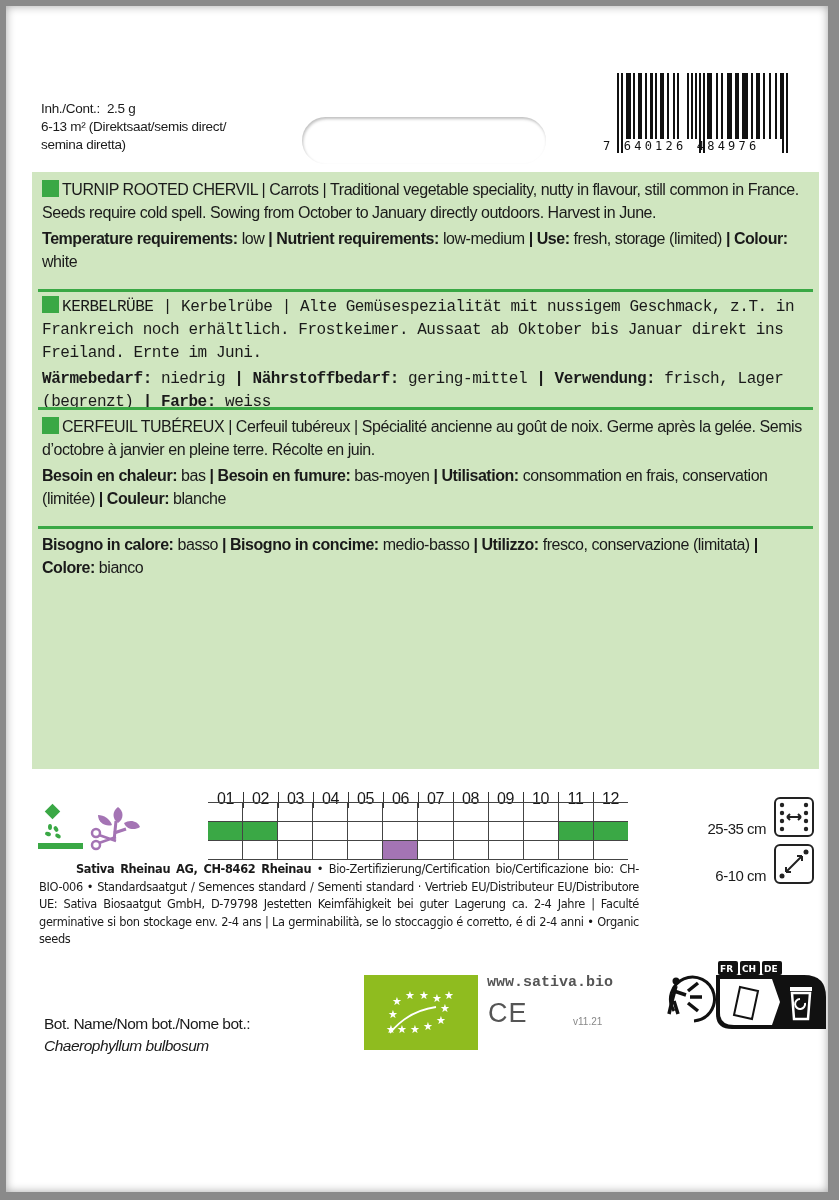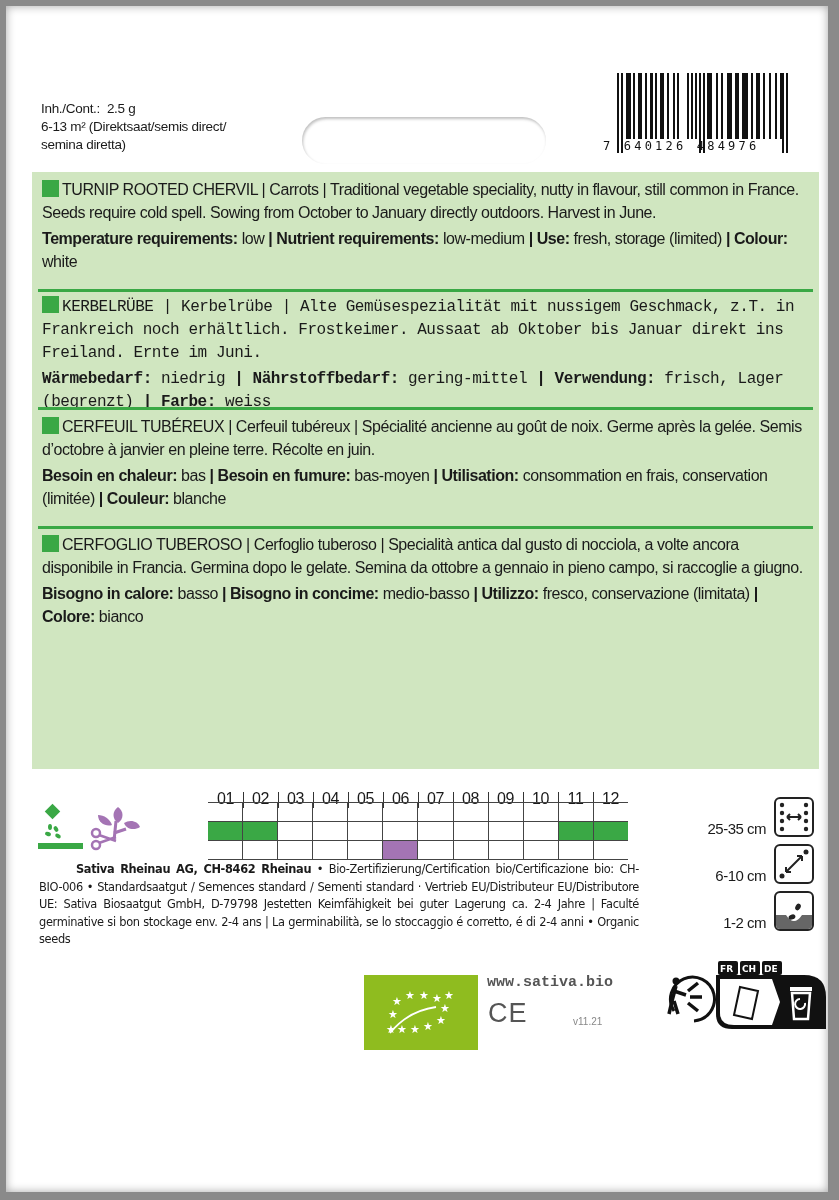--- a/index.html
+++ b/index.html
@@ -152,21 +152,20 @@
     </div>
     <div class="sep" style="top:235px;"></div>
 
     <div class="section" style="top:243px;">
       <p class="desc"><span class="sq"></span><span>CERFEUIL TUBÉREUX</span><span> | Cerfeuil tubéreux | Spécialité ancienne au goût de noix. Germe après la gelée. Semis d’octobre à janvier en pleine terre. Récolte en juin.</span></p>
       <p><b>Besoin en chaleur:</b><span> bas </span><b>| Besoin en fumure:</b><span> bas-moyen </span><b>| Utilisation:</b><span> consommation en frais, conservation (limitée) </span><b>| Couleur:</b><span> blanche</span></p>
     </div>
     <div class="sep" style="top:354px;"></div>
 
     <div class="section" style="top:361px;">
-      <p class="desc"><span class="sq"></span><span>CERFOGLIO TUBEROSO</span><span> | Cerfoglio tuberoso | Specialità antica dal gusto di nocciola, a volte ancora disponibile in Francia. Germina dopo le gelate. Semina da ottobre a gennaio in pieno campo, si raccoglie a giugno.</span></p>
       <p><b>Bisogno in calore:</b><span> basso </span><b>| Bisogno in concime:</b><span> medio-basso </span><b>| Utilizzo:</b><span> fresco, conservazione (limitata) </span><b>| Colore:</b><span> bianco</span></p>
     </div>
   </div>
 
   <svg class="icons-left" viewBox="0 0 110 50">
     <g fill="#3aa845">
       <rect x="11" y="5" width="11" height="11" transform="rotate(45 16.5 10.5)"></rect>
       <ellipse cx="14" cy="26" rx="2" ry="3"></ellipse>
       <ellipse cx="20" cy="28" rx="2" ry="3" transform="rotate(-30 20 28)"></ellipse>
       <ellipse cx="12" cy="33" rx="3" ry="2" transform="rotate(20 12 33)"></ellipse>
@@ -264,32 +263,28 @@
       </svg>
     </div>
     <div class="sp-row">
       <span class="sp-label">6-10 cm</span>
       <svg class="sp-icon" viewBox="0 0 36 36">
         <circle cx="30" cy="6" r="2.5" fill="#222"></circle>
           <circle cx="6" cy="30" r="2.5" fill="#222"></circle>
         <path d="M10 26 L26 10 M10 26 L10 21 M10 26 L15 26 M26 10 L21 10 M26 10 L26 15" stroke="#222" stroke-width="2" fill="none"></path>
       </svg>
     </div>
-    <div class="sp-row">
-      <span class="sp-label">1-2 cm</span>
-      <svg class="sp-icon" viewBox="0 0 36 36">
-        <path d="M0 22 H10 Q18 34 26 22 H36 V36 H0 Z" fill="#666"></path>
-        <ellipse cx="22" cy="14" rx="2.5" ry="3.5" fill="#222" transform="rotate(30 22 14)"></ellipse>
-        <ellipse cx="16" cy="24" rx="3.5" ry="2.5" fill="#222" transform="rotate(-20 16 24)"></ellipse>
-      </svg>
-    </div>
   </div>
 
   <div class="footer-text"><b>Sativa Rheinau AG, CH-8462 Rheinau</b><span> • Bio-Zertifizierung/Certification bio/Certificazione bio: CH-BIO-006 • Standardsaatgut / Semences standard / Sementi standard · Vertrieb EU/Distributeur EU/Distributore UE: Sativa Biosaatgut GmbH, D-79798 Jestetten Keimfähigkeit bei guter Lagerung ca. 2-4 Jahre | Faculté germinative si bon stockage env. 2-4 ans | La germinabilità, se lo stoccaggio é corretto, é di 2-4 anni • Organic seeds</span></div>
 
+  <div class="bot">
+    <div>Bot. Name/Nom bot./Nome bot.:</div>
+    <i>Chaerophyllum bulbosum</i>
+  </div>
 
   <div class="eu-logo">
     <svg width="114" height="75" viewBox="0 0 114 75">
       <g fill="#fff" font-size="11" font-family="DejaVu Sans, sans-serif">
         <text x="28" y="30">★</text>
           <text x="41" y="24">★</text>
           <text x="55" y="24">★</text>
           <text x="68" y="27">★</text>
           <text x="80" y="24">★</text>
         <text x="76" y="37">★</text>

